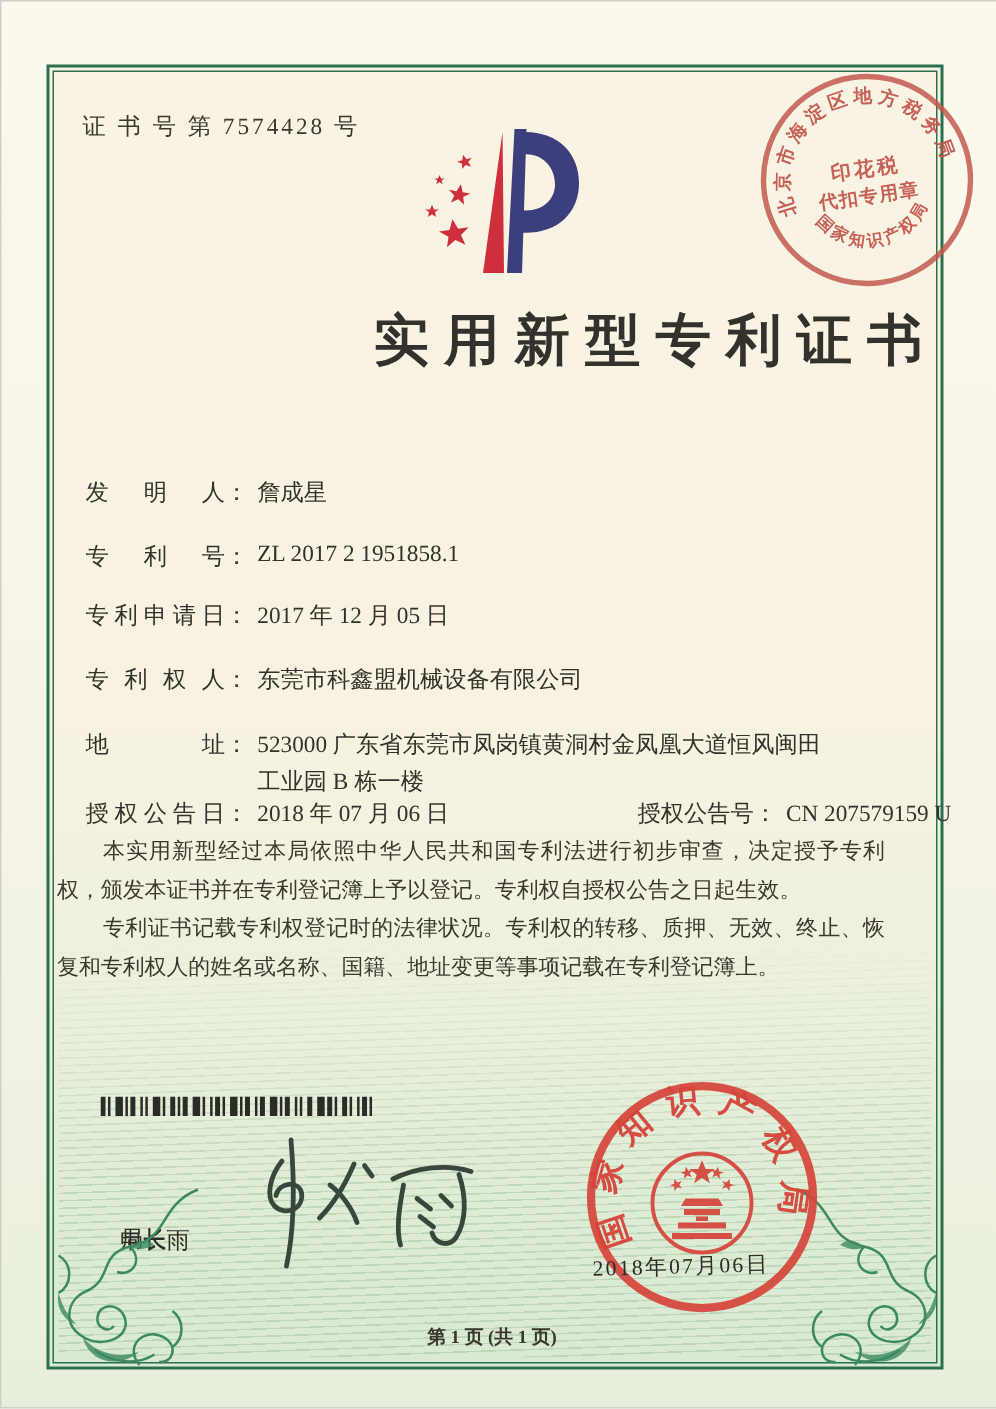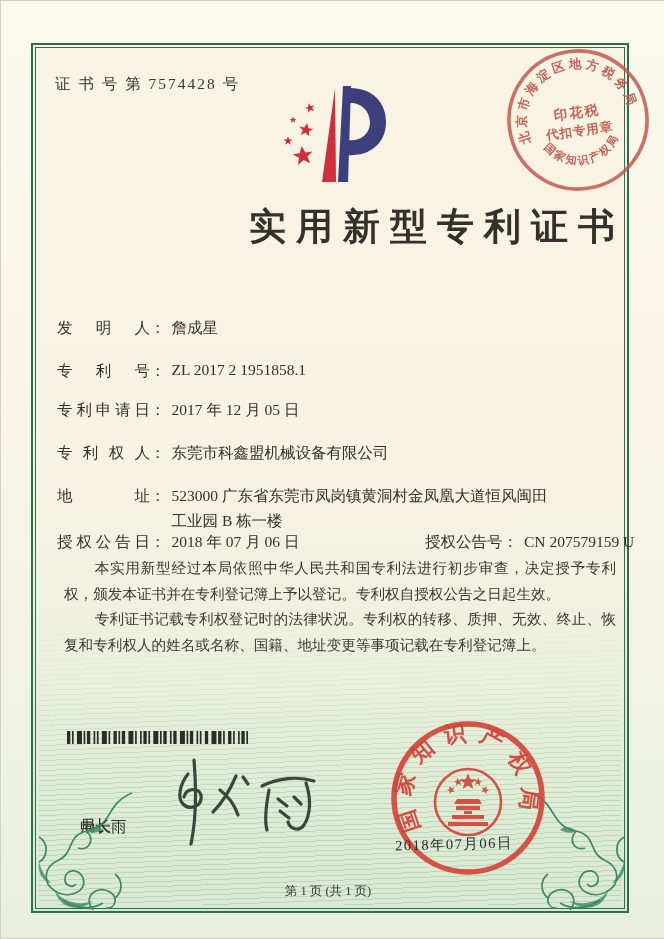--- a/index.html
+++ b/index.html
@@ -32,34 +32,34 @@
   }
   
   .frow{position:absolute;left:57px;font-size:15.5px;white-space:nowrap;color:#33312b;}
   .flabel{display:inline-block;width:93px;text-align:justify;text-align-last:justify;vertical-align:top;}
   .fcolon{display:inline-block;vertical-align:top;}
   .fval{display:inline-block;margin-left:6px;vertical-align:top;}
   .addr2{margin-top:4px;}
   .grant-no{position:absolute;left:368px;top:0;text-align:right;}
   
   .body-text{
-    position:absolute;left:64px;top:556px;width:552px;
+    position:absolute;left:38px;top:556px;width:552px;
     font-size:14.6px;line-height:1.76;text-align:justify;color:#3b392f;font-family:Liberation Serif, serif;
   }
   .body-text p{margin:0;text-indent:2.1em;}
   .barcode{position:absolute;left:67px;top:731px;}
   .sign-title{position:absolute;left:80px;top:816px;font-size:15.5px;font-family:Liberation Mono, monospace;color:#2e2d28;}
   .sign-name{position:absolute;left:80px;top:817px;font-size:15.5px;font-family:"Liberation Sans","DejaVu Sans",sans-serif;color:#2e2d28;}
   .signature{position:absolute;left:150px;top:754px;}
   .seal{position:absolute;left:390px;top:720px;}
   .seal-date{
     position:absolute;left:395px;top:835px;font-size:14.5px;letter-spacing:1.5px;
     color:#2b2b27;transform:rotate(-1.5deg);z-index:5;white-space:nowrap;
   }
-  .footer{position:absolute;left:31px;top:883px;width:594px;text-align:center;font-size:12.5px;color:#3a382f;}
+  .footer{position:absolute;left:31px;top:883px;width:594px;text-align:center;font-size:12.5px;color:#3a382f;font-weight:bold;}
   .flourish{position:absolute;top:790px;}
   .fl-left{left:35px;}
   .fl-right{left:528px;transform:scaleX(-1);}
   .z2{z-index:2}.z3{z-index:3}
 </style>
 </head>
 <body>
 
 <div class="page">
 

